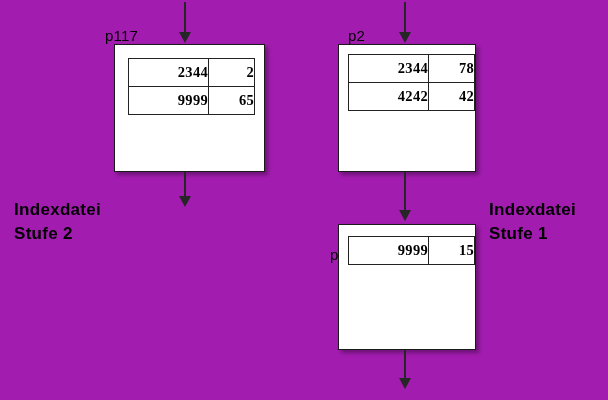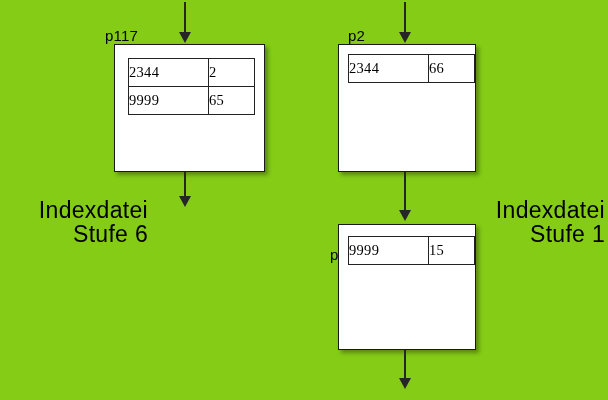--- a/index.html
+++ b/index.html
@@ -9,21 +9,21 @@
     background: #ffffff;
   }
   body {
     font-family: "Liberation Sans", sans-serif;
     color: #000000;
   }
   #canvas {
     position: relative;
     width: 608px;
     height: 400px;
-    background: #84cc16;
+    background: #a21caf;
     overflow: hidden;
   }
 
   
   .node-box {
     position: absolute;
     box-sizing: border-box;
     background: #ffffff;
     border: 1.6px solid #1a1a1a;
     box-shadow: 3px 3px 4px rgba(0,0,0,0.33);
@@ -41,29 +41,30 @@
   .entry-table {
     position: absolute;
     box-sizing: border-box;
     border-collapse: collapse;
     border: 1.4px solid #222222;
     background: #ffffff;
     table-layout: fixed;
   }
   .entry-table td {
     border: 1.3px solid #222222;
-    text-align: left;
+    text-align: right;
     vertical-align: middle;
     font-size: 14.5px;
     font-family: "Liberation Serif", serif;
     color: #000000;
     padding: 0;
     height: 27px;
     line-height: 27px;
     letter-spacing: 0.3px;
+    font-weight: bold;
   }
   .entry-table td.key-cell { width: 79px; }
   .entry-table td.ptr-cell { width: 45px; }
 
   
   .arrow {
     position: absolute;
     width: 2px;
     background: #262626;
   }
@@ -72,26 +73,27 @@
     width: 0;
     height: 0;
     border-left: 6px solid transparent;
     border-right: 6px solid transparent;
     border-top: 11px solid #262626;
   }
 
   
   .caption {
     position: absolute;
-    text-align: right;
-    font-size: 23px;
+    text-align: left;
+    font-size: 17px;
     line-height: 24px;
     color: #000000;
     white-space: nowrap;
     letter-spacing: 0.3px;
+    font-weight: bold;
   }
 </style>
 </head>
 <body>
 
 <div id="canvas">
 
   <div class="arrow" style="left:184px; top:2px; height:32px;"></div>
   <div class="arrow-head" style="left:179px; top:32px;"></div>
 
@@ -119,21 +121,25 @@
   <div class="arrow-head" style="left:399px; top:32px;"></div>
 
   <div class="node-label" style="left:348px; top:28px;">p2</div>
 
   <div class="node-box" style="left:338px; top:44px; width:138px; height:128px;"></div>
 
   <table class="entry-table" style="left:348px; top:54px;">
     <tbody>
       <tr>
         <td class="key-cell">2344</td>
-        <td class="ptr-cell">66</td>
+        <td class="ptr-cell">78</td>
+      </tr>
+      <tr>
+        <td class="key-cell">4242</td>
+        <td class="ptr-cell">42</td>
       </tr>
     </tbody>
   </table>
 
   <div class="arrow" style="left:404px; top:172px; height:40px;"></div>
   <div class="arrow-head" style="left:399px; top:210px;"></div>
 
   <div class="node-label" style="left:330px; top:207px;margin-top:40px;">p97</div>
 
   <div class="node-box" style="left:338px; top:224px; width:138px; height:126px;"></div>
@@ -145,21 +151,21 @@
         <td class="ptr-cell">15</td>
       </tr>
     </tbody>
   </table>
 
   <div class="arrow" style="left:404px; top:350px; height:30px;"></div>
   <div class="arrow-head" style="left:399px; top:378px;"></div>
 
   <div class="caption" style="left:14px; top:198px; width:134px;">
     <div>Indexdatei</div>
-    <div>Stufe 6</div>
+    <div>Stufe 2</div>
   </div>
 
   <div class="caption" style="left:489px; top:198px; width:116px;">
     <div>Indexdatei</div>
     <div>Stufe 1</div>
   </div>
 
 </div>
 
 </body></html>

